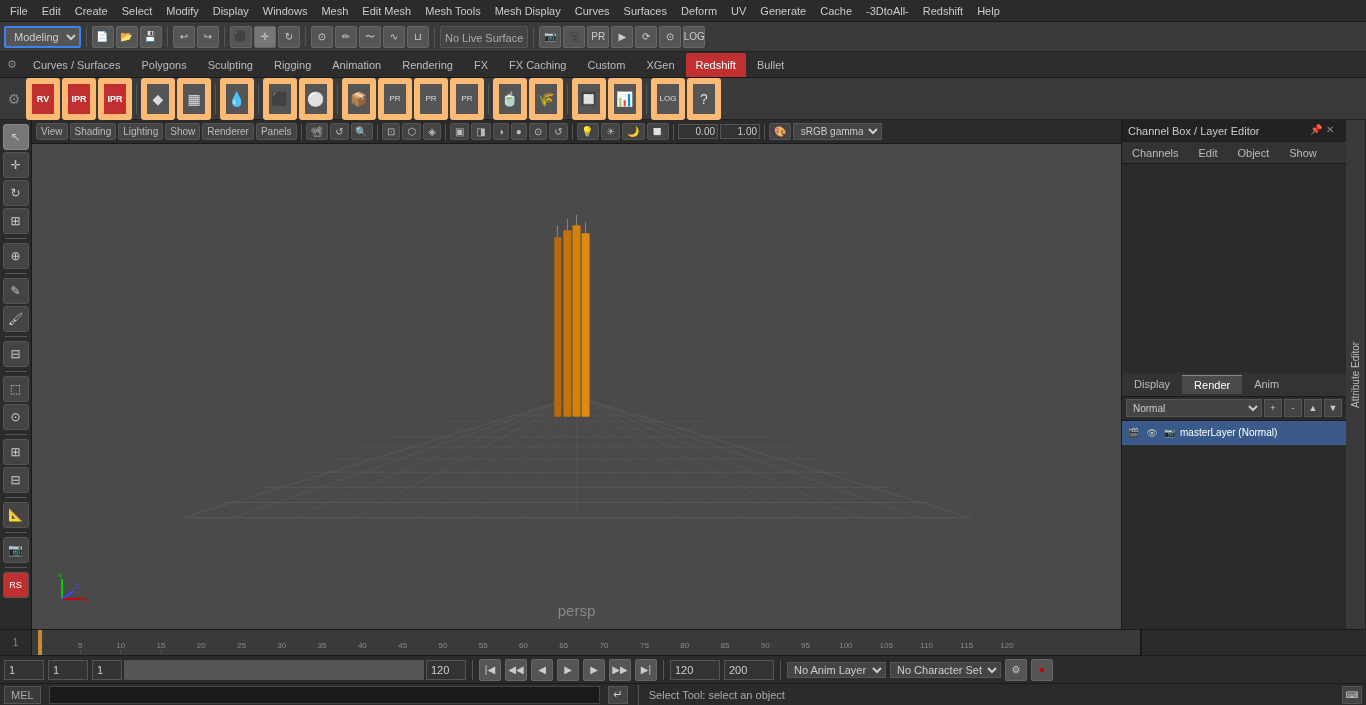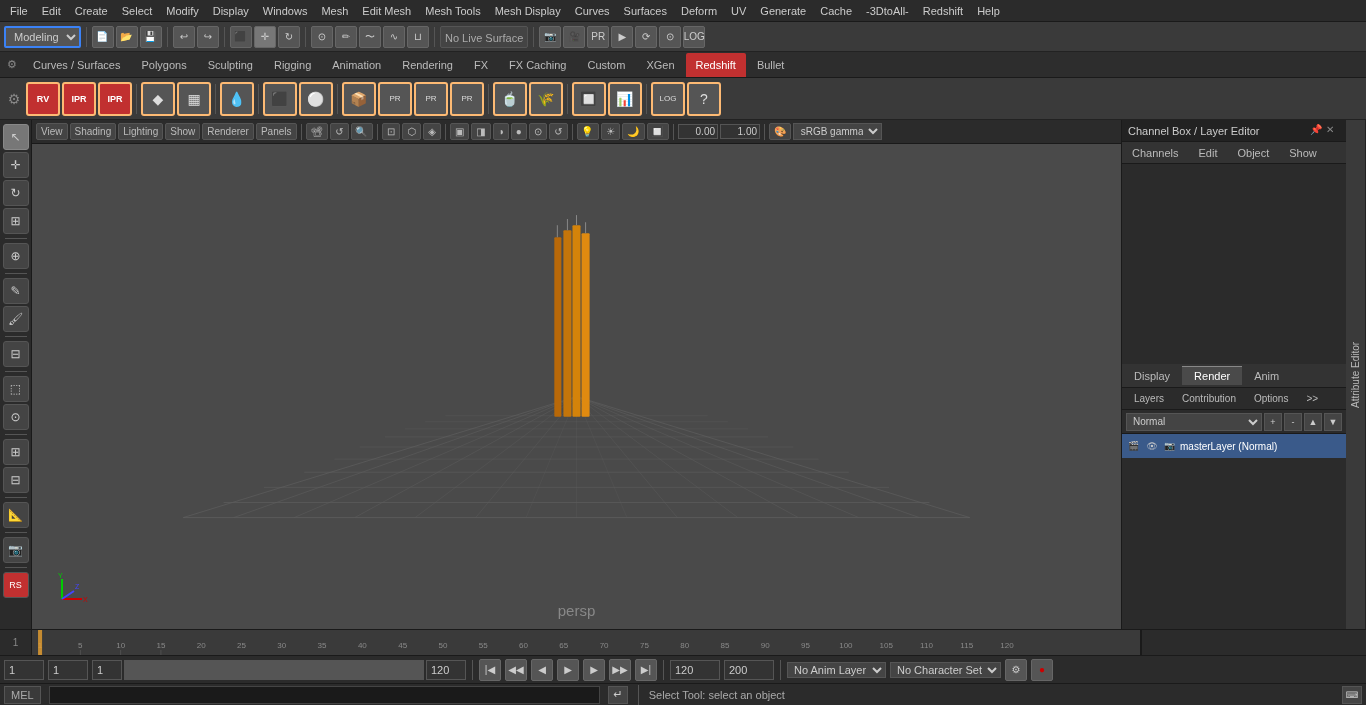--- a/index.html
+++ b/index.html
@@ -17,21 +17,21 @@
     .tb-btn.active { background: #777; }
     .tb-text { color: #aaa; font-size: 11px; padding: 0 4px; background: #444; border: 1px solid #555; height: 22px; line-height: 22px; border-radius: 2px; white-space: nowrap; }
 
     
     #tab-bar { display: flex; align-items: center; height: 26px; background: #2d2d2d; border-bottom: 1px solid #1a1a1a; padding: 0 2px; gap: 1px; }
     .tab-item { padding: 3px 10px; color: #bbb; font-size: 11px; cursor: pointer; border-radius: 2px 2px 0 0; height: 24px; line-height: 18px; }
     .tab-item.active { background: #c13030; color: #fff; }
 
     
     #shelf-bar { display: flex; align-items: center; height: 42px; background: #3a3a3a; border-bottom: 1px solid #222; padding: 0 4px; gap: 2px; }
-    .shelf-btn { width: 34px; height: 34px; background: #555; border: 2px solid #fdba74; border-radius: 3px; cursor: pointer; display: flex; align-items: center; justify-content: center; font-size: 14px; color: #ddd; }
+    .shelf-btn { width: 34px; height: 42px; background: #555; border: 6px solid #fdba74; border-radius: 3px; cursor: pointer; display: flex; align-items: center; justify-content: center; font-size: 14px; color: #ddd; }
     .shelf-sep { width: 1px; height: 30px; background: #555; margin: 0 2px; }
 
     
     #left-toolbar { width: 32px; background: #2b2b2b; border-right: 1px solid #1a1a1a; display: flex; flex-direction: column; align-items: center; padding: 4px 0; gap: 2px; }
     .ltb-btn { width: 26px; height: 26px; background: #444; border: 1px solid #555; border-radius: 3px; cursor: pointer; display: flex; align-items: center; justify-content: center; font-size: 12px; color: #ccc; }
     .ltb-btn.active { background: #777; border-color: #888; }
     .ltb-sep { width: 22px; height: 1px; background: #555; margin: 2px 0; }
 
     
     #viewport-toolbar { display: flex; align-items: center; height: 24px; background: #2b2b2b; border-bottom: 1px solid #1a1a1a; padding: 0 4px; gap: 2px; font-size: 10px; color: #bbb; }
@@ -360,26 +360,20 @@
       </div>
 
       <div style="flex:1;min-height:200px;background:#2b2b2b;"></div>
 
       <div id="rp-render-tabs">
         <div class="rp-render-tab">Display</div>
         <div class="rp-render-tab active">Render</div>
         <div class="rp-render-tab">Anim</div>
       </div>
 
-      <div id="rp-layer-header">
-        <div class="rp-layer-tab">Layers</div>
-        <div class="rp-layer-tab">Contribution</div>
-        <div class="rp-layer-tab">Options</div>
-        <div class="rp-layer-tab">&gt;&gt;</div>
-      </div>
 
       <div id="rp-normal-row">
         <select class="rp-normal-select">
           <option>Normal</option>
         </select>
         <div class="rp-icon-btn">+</div>
         <div class="rp-icon-btn">-</div>
         <div class="rp-icon-btn">▲</div>
         <div class="rp-icon-btn">▼</div>
       </div>

